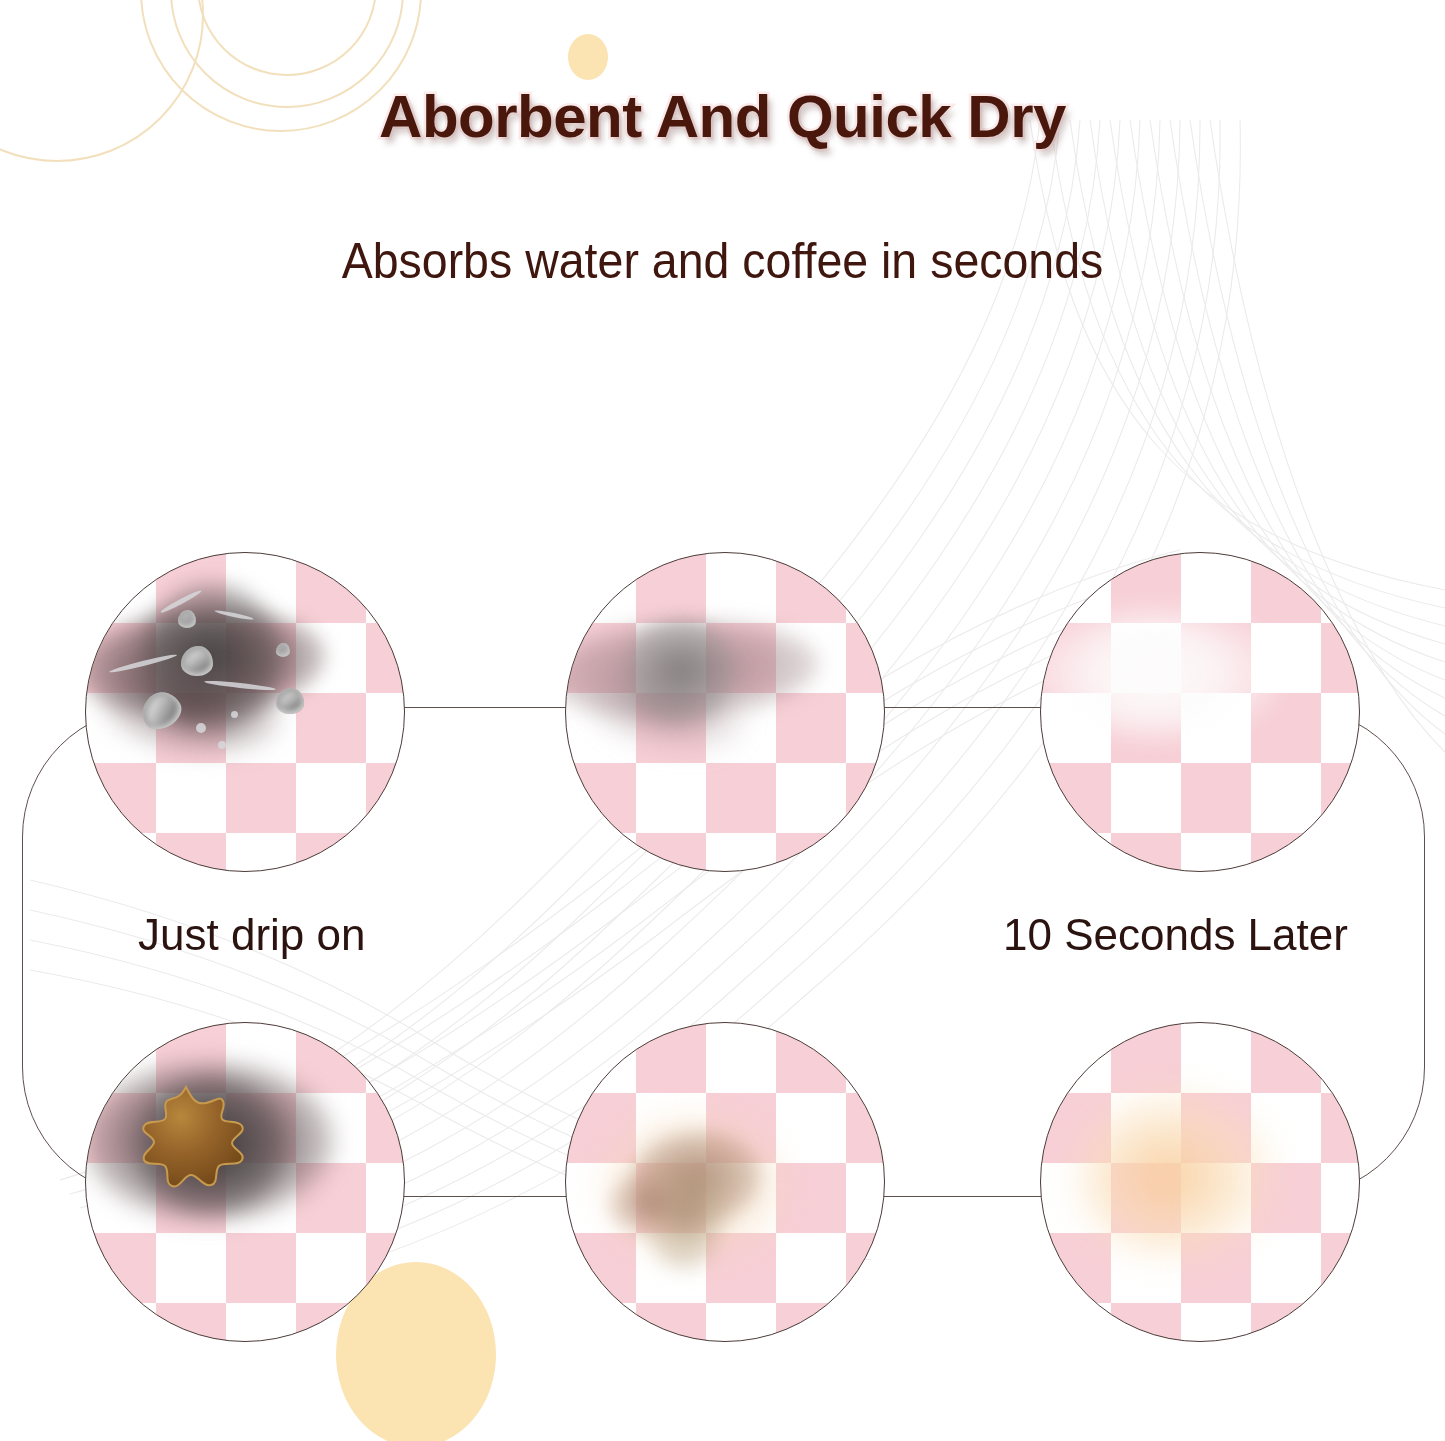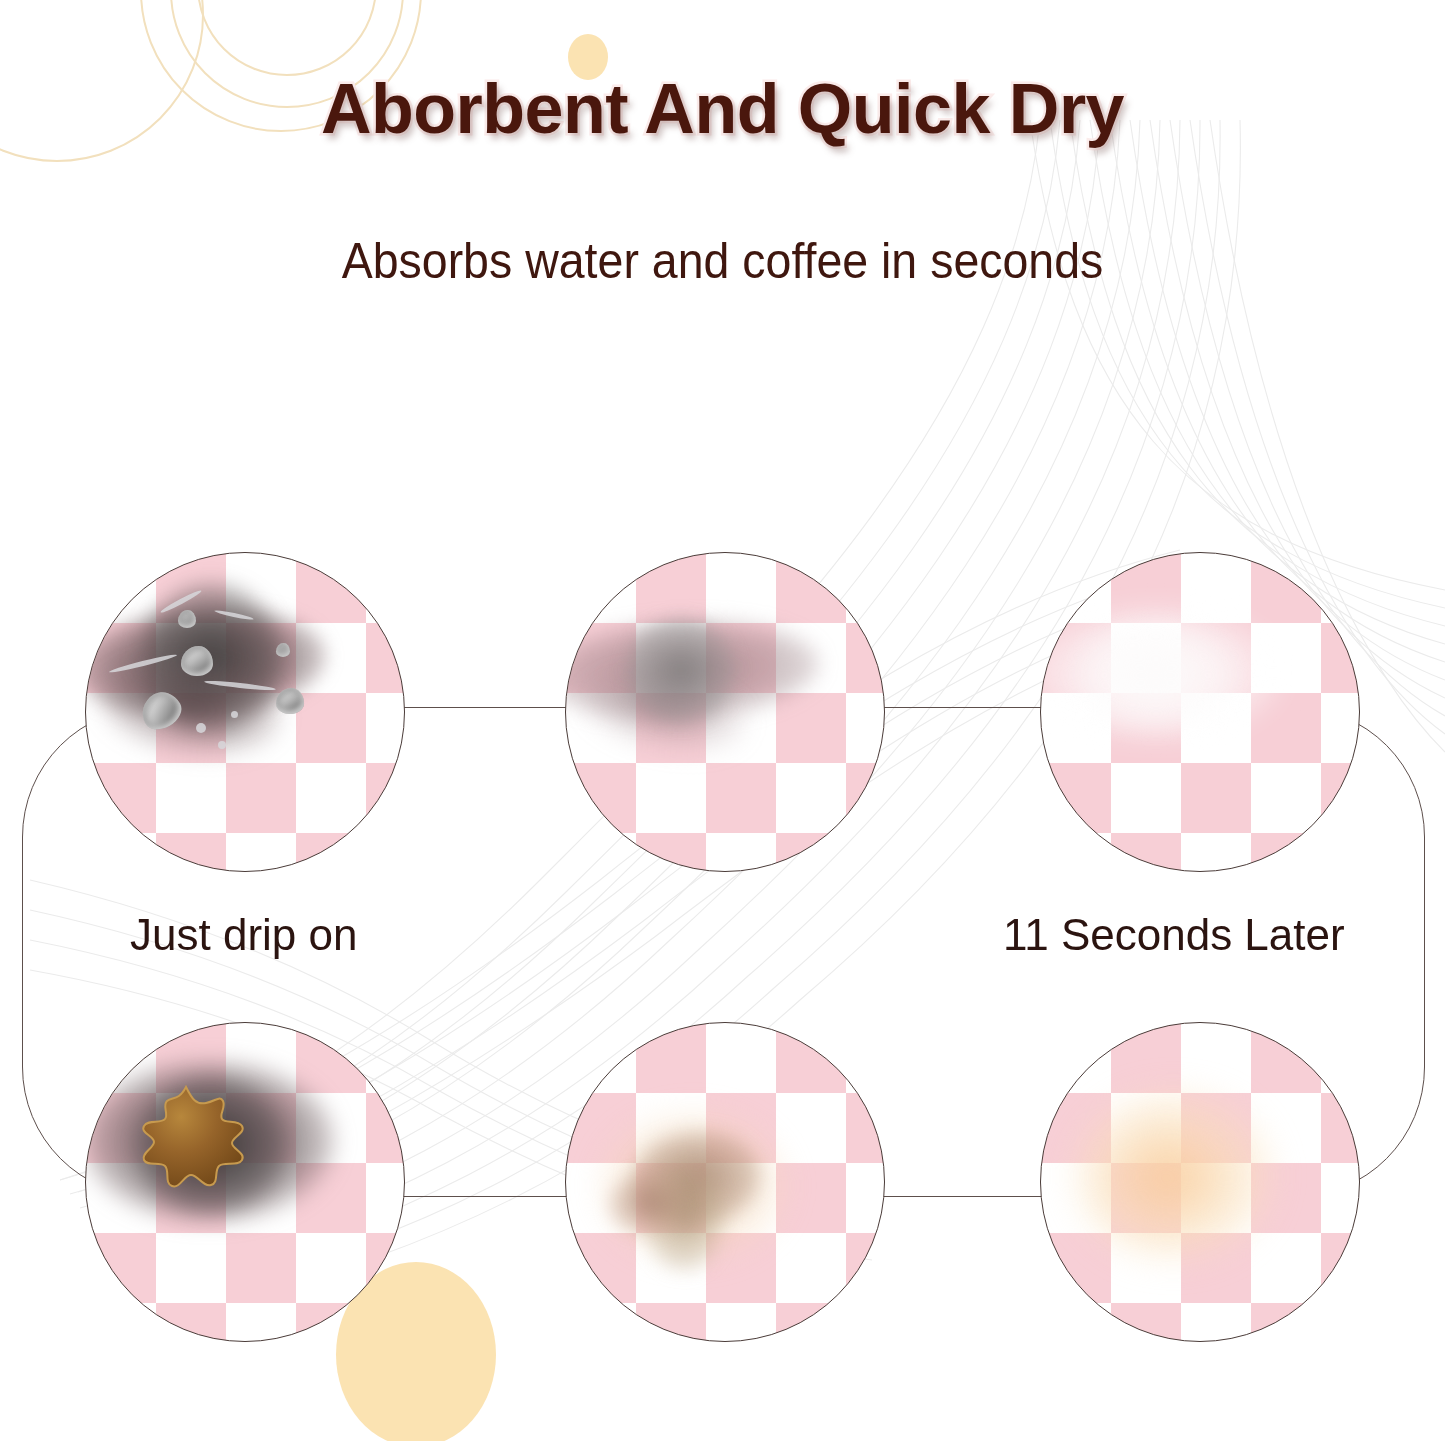--- a/index.html
+++ b/index.html
@@ -29,23 +29,23 @@
     position:absolute;border-radius:50%;
     background:#fbe3b2;
   }
   .blob-beige.b-top{left:568px;top:34px;width:40px;height:46px;}
   .blob-beige.b-bottom{left:336px;top:1262px;width:160px;height:185px;}
 
   .waves{position:absolute;left:0;top:120px;width:1445px;height:1180px;}
 
   
   .title{
-    position:absolute;left:0;right:0;top:69px;
+    position:absolute;left:0;right:0;top:82px;
     text-align:center;
-    font-size:70px;
+    font-size:60px;
     font-weight:bold;
     letter-spacing:-0.5px;
     color:#4a170d;
     -webkit-text-stroke:5px #fbeceb;
     paint-order:stroke fill;
     text-shadow:4px 6px 6px rgba(120,90,85,.35);
     white-space:nowrap;
     font-family:"Liberation Sans", sans-serif;
   }
   .subtitle{
@@ -186,21 +186,21 @@
        filter:blur(14px);}
 
   
   .caption{
     position:absolute;
     font-size:44px;
     color:#2b1410;
     white-space:nowrap;
     font-family:"Liberation Sans", sans-serif;
   }
-  .cap1{left:130px;top:910px;}
+  .cap1{left:138px;top:910px;}
   .cap2{left:556px;top:910px;}
   .cap3{left:1003px;top:910px;}
 </style>
 </head>
 <body>
 
 <div class="stage">
 
   <div class="bg-layer">
 
@@ -289,21 +289,21 @@
   </div>
 
   <div class="swatch pos-r1c3">
     <div class="fx">
       <div class="wet w3a"></div>
       <div class="wet w3b"></div>
     </div>
   </div>
 
   <div class="caption cap1">Just drip on</div>
-  <div class="caption cap3">11 Seconds Later</div>
+  <div class="caption cap3">10 Seconds Later</div>
 
   <div class="swatch pos-r2c1">
     <div class="fx">
       <div class="wet c4a"></div>
       <div class="wet c4b"></div>
       <div class="coffee-blob">
         <svg width="130" height="108" viewBox="0 0 130 108">
           <defs>
             <radialGradient id="cg" cx="38%" cy="30%" r="80%">
               <stop offset="0%" stop-color="#b7873c"></stop>

